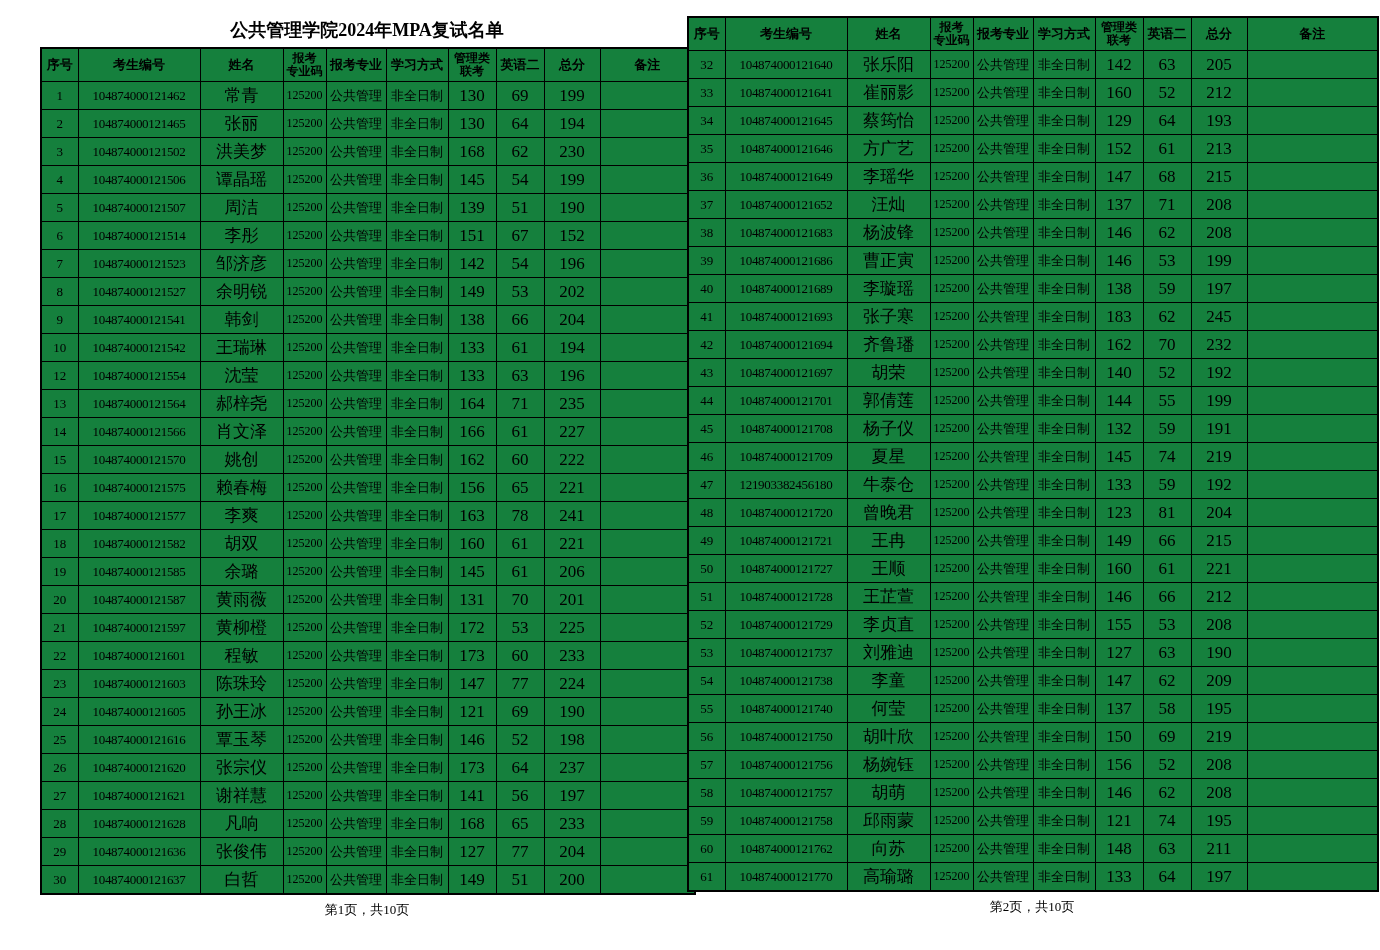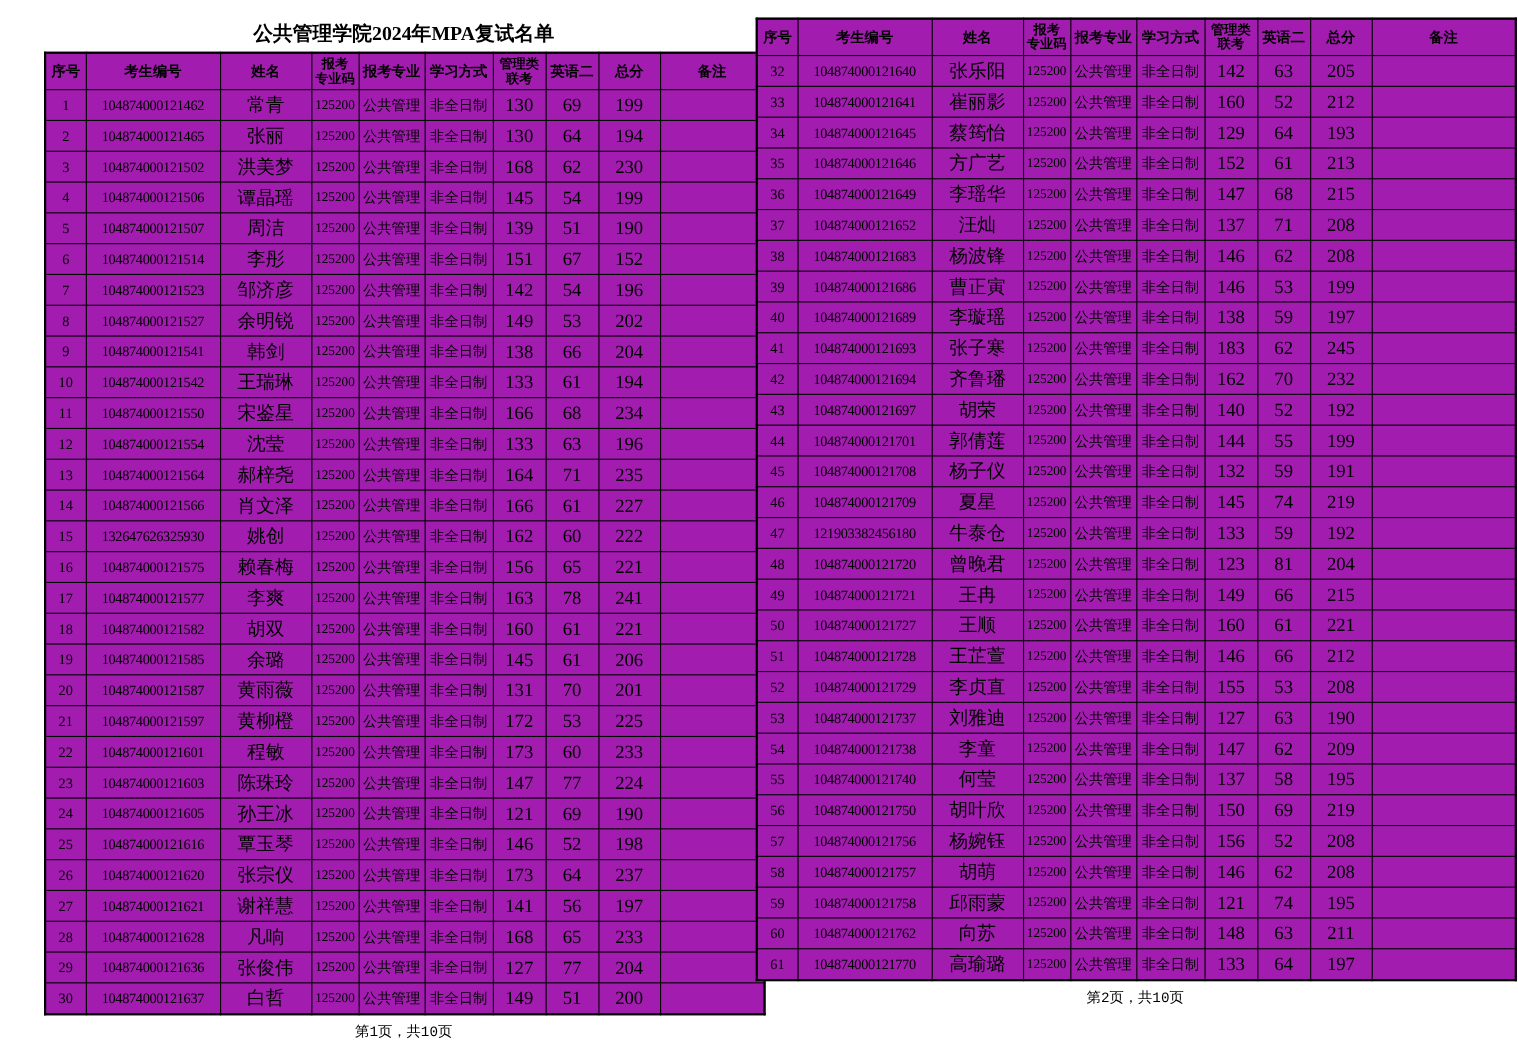--- a/index.html
+++ b/index.html
@@ -10,21 +10,21 @@
   .page{position:absolute;top:16px;}
   .page-1{left:8px;width:654px;padding-left:32px;}
   .page-2{left:687px;width:690px;}
   .doc-title{
     height:28px;line-height:28px;text-align:center;
     font-family:"Liberation Serif","DejaVu Serif",serif;
     font-weight:bold;font-size:18px;margin-bottom:3px;
   }
   table.roster{
     border-collapse:collapse;table-layout:fixed;width:100%;
-    border:2px solid #000;background:#a21caf;
+    border:2px solid #000;background:#15803d;
   }
   .roster th,.roster td{
     border:1px solid #000;text-align:center;vertical-align:middle;
     padding:0;overflow:hidden;white-space:nowrap;
   }
   .roster th{
     height:32px;font-size:13px;font-weight:bold;line-height:1.12;
     font-family:"Liberation Sans", sans-serif;
   }
   .roster th.th-small{font-size:12px;}
@@ -44,21 +44,21 @@
     font-family:"Liberation Serif","DejaVu Serif",serif;
   }
   td.c-index{font-size:13px}
   td.c-id{font-size:13px;letter-spacing:-0.3px}
   td.c-name{font-size:17px}
   td.c-major_code{font-size:12px}
   td.c-major,td.c-mode{font-size:13px}
   td.c-mgmt,td.c-english,td.c-total{font-size:17px}
   .page-footer{
     text-align:center;font-size:13px;margin-top:6px;
-    font-family:Liberation Mono, monospace;
+    font-family:Liberation Serif, serif;
   }
 </style>
 </head>
 <body>
 
 <div class="page page-1">
   <div class="doc-title">公共管理学院2024年MPA复试名单</div>
   <table class="roster">
       <colgroup>
         <col class="col-index">
@@ -201,32 +201,20 @@
           <td class="c-name">王瑞琳</td>
           <td class="c-major_code">125200</td>
           <td class="c-major">公共管理</td>
           <td class="c-mode">非全日制</td>
           <td class="c-mgmt">133</td>
           <td class="c-english">61</td>
           <td class="c-total">194</td>
           <td class="c-remark"></td>
         </tr>
         <tr>
-          <td class="c-index">11</td>
-          <td class="c-id">104874000121550</td>
-          <td class="c-name">宋鉴星</td>
-          <td class="c-major_code">125200</td>
-          <td class="c-major">公共管理</td>
-          <td class="c-mode">非全日制</td>
-          <td class="c-mgmt">166</td>
-          <td class="c-english">68</td>
-          <td class="c-total">234</td>
-          <td class="c-remark"></td>
-        </tr>
-        <tr>
           <td class="c-index">12</td>
           <td class="c-id">104874000121554</td>
           <td class="c-name">沈莹</td>
           <td class="c-major_code">125200</td>
           <td class="c-major">公共管理</td>
           <td class="c-mode">非全日制</td>
           <td class="c-mgmt">133</td>
           <td class="c-english">63</td>
           <td class="c-total">196</td>
           <td class="c-remark"></td>
@@ -250,21 +238,21 @@
           <td class="c-major_code">125200</td>
           <td class="c-major">公共管理</td>
           <td class="c-mode">非全日制</td>
           <td class="c-mgmt">166</td>
           <td class="c-english">61</td>
           <td class="c-total">227</td>
           <td class="c-remark"></td>
         </tr>
         <tr>
           <td class="c-index">15</td>
-          <td class="c-id">132647626325930</td>
+          <td class="c-id">104874000121570</td>
           <td class="c-name">姚创</td>
           <td class="c-major_code">125200</td>
           <td class="c-major">公共管理</td>
           <td class="c-mode">非全日制</td>
           <td class="c-mgmt">162</td>
           <td class="c-english">60</td>
           <td class="c-total">222</td>
           <td class="c-remark"></td>
         </tr>
         <tr>

